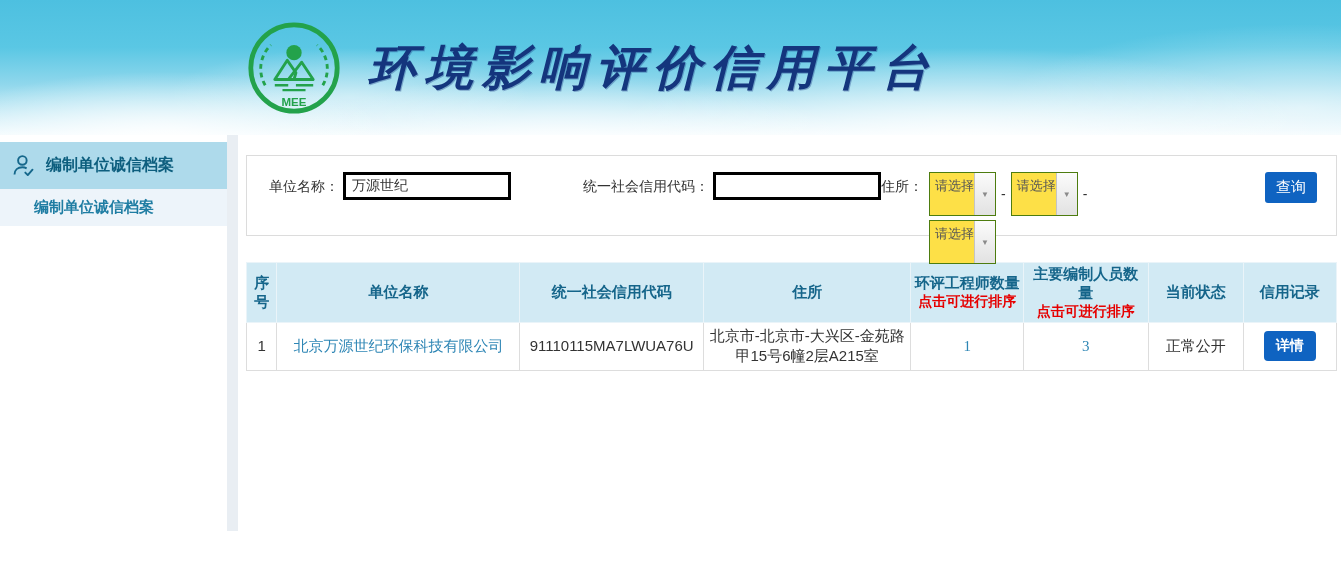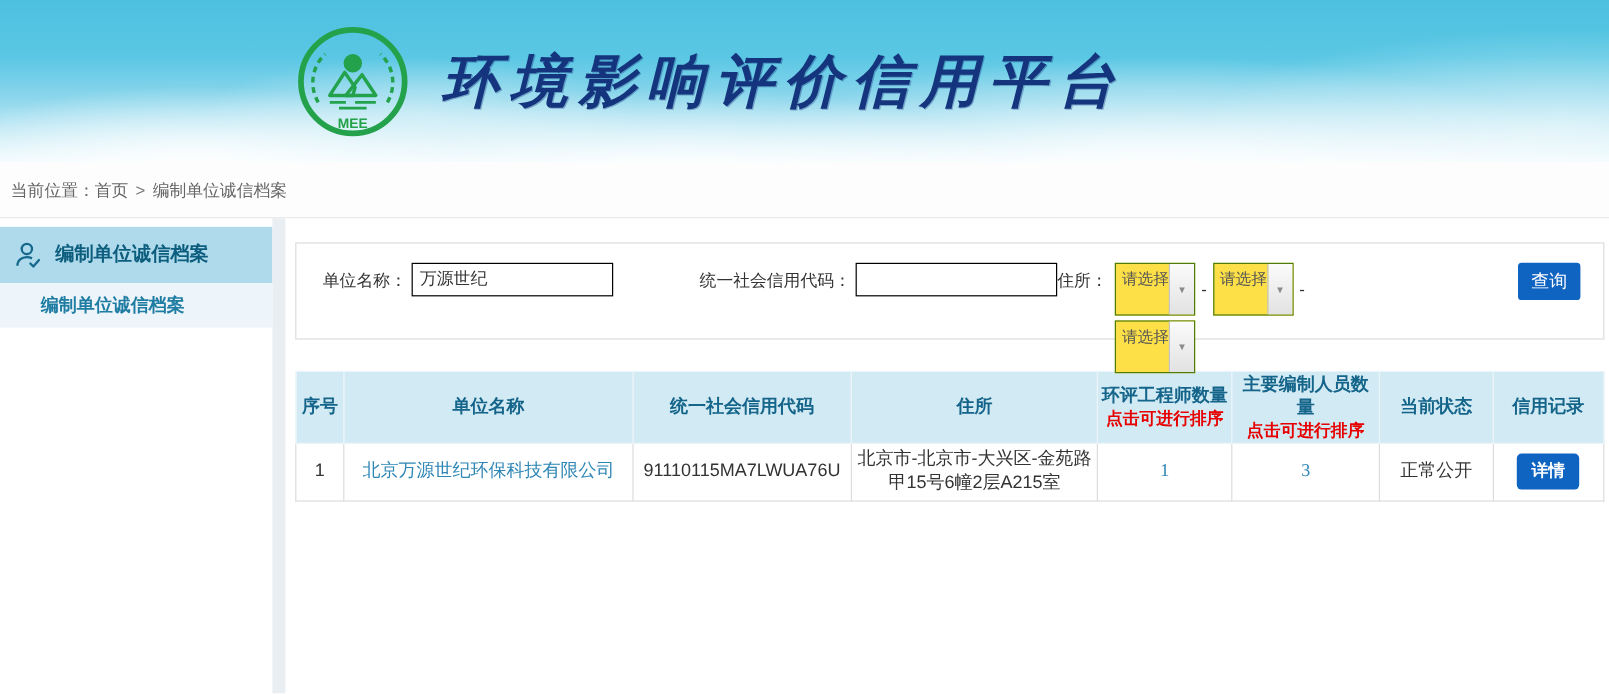--- a/index.html
+++ b/index.html
@@ -51,21 +51,21 @@
   .main { flex:1; background:#fff; padding:20px 4px 0 8px; }
 
   
   .search-panel {
     border:1px solid #dcdcdc; height:81px; position:relative;
     display:flex; align-items:flex-start; padding-top:16px; background:#fff;
   }
   .field { display:flex; align-items:flex-start; }
   .field label { font-size:14px; color:#333; line-height:28px; white-space:nowrap; }
   .field input {
-    width:168px; height:28px; border:1px solid #000000; padding:0 6px;
+    width:168px; height:28px; border:3px solid #000000; padding:0 6px;
     font-size:14px; color:#333; outline:none; margin-left:4px;
     font-family:"Liberation Sans","DejaVu Sans",sans-serif;
   }
   .f-unit { margin-left:22px; }
   .f-code { margin-left:72px; }
   .f-addr { }
   .selects { display:flex; flex-direction:column; margin-left:6px; }
   .select-row { display:flex; align-items:center; margin-bottom:4px; }
   .combo {
     width:67px; height:44px; border:1px solid #4d7c0f; background:#fde047;
@@ -88,21 +88,21 @@
   .result-table { border-collapse:collapse; width:100%; margin-top:26px; table-layout:fixed; }
   .result-table thead th {
     background:#d2eaf4; color:#15658a; font-size:15px; font-weight:bold;
     border:1px solid #eaf4f9; height:40px; text-align:center; padding:2px 2px; line-height:1.25;
   }
   .result-table thead th .sub { display:block; color:#e60000; font-size:14px; font-weight:bold; }
   .result-table tbody td {
     border:1px solid #ddd; height:47px; text-align:center; font-size:15px; color:#333;
     padding:3px 4px; background:#fff; line-height:1.35;
   }
-  .c1{width:40px;} .c2{width:240px;} .c3{width:181px;} .c4{width:205px;}
+  .c1{width:30px;} .c2{width:240px;} .c3{width:181px;} .c4{width:205px;}
   .c5{width:111px;} .c6{width:123px;} .c7{width:94px;} .c8{width:92px;}
   td .link { color:#2e86b5; text-decoration:none; cursor:pointer;font-family:Liberation Serif, serif; }
   td.addr { font-size:14px; }
   .detail-btn {
     background:#0f63c1; color:#fff; font-size:14px; font-weight:bold;
     border:none; border-radius:4px; padding:6px 12px; cursor:pointer;
     font-family:"Liberation Sans","DejaVu Sans",sans-serif;
   }
   th.sortable { cursor:pointer; }
 </style>
@@ -120,23 +120,20 @@
         <circle cx="50" cy="34" r="8" fill="#23a24b"></circle>
         <path d="M30,62 L43,42 L52,55 L50,62 Z" fill="none" stroke="#23a24b" stroke-width="3" stroke-linejoin="round"></path>
         <path d="M44,62 L58,44 L70,62 Z" fill="none" stroke="#23a24b" stroke-width="3" stroke-linejoin="round"></path>
         <path d="M30,68 h14 M52,68 h18 M38,73 h24" stroke="#23a24b" stroke-width="2.5"></path>
         <text x="50" y="90" text-anchor="middle" font-size="12" font-weight="bold" fill="#23a24b" font-family="Liberation Sans, sans-serif">MEE</text>
       </svg>
       <h1 class="site-title">环境影响评价信用平台</h1>
     </div>
   </header>
 
-  <div class="breadcrumb">
-    <span>当前位置：</span><a>首页</a><span class="sep">&gt;</span><span>编制单位诚信档案</span>
-  </div>
 
   <div class="content">
 
     <aside class="sidebar">
       <div class="sidebar-header">
         <svg width="27" height="27" viewBox="0 0 24 24" fill="none" stroke="#15678b" stroke-width="1.7">
           <circle cx="11" cy="7.5" r="3.8"></circle>
           <path d="M4 20 c0-4 3-6.4 7-6.4 c1.4 0 2.7 .3 3.8 .9"></path>
           <path d="M13.6 18.3 l2.2 2.2 l4.2 -4.8" stroke-linecap="round" stroke-linejoin="round"></path>
         </svg>

